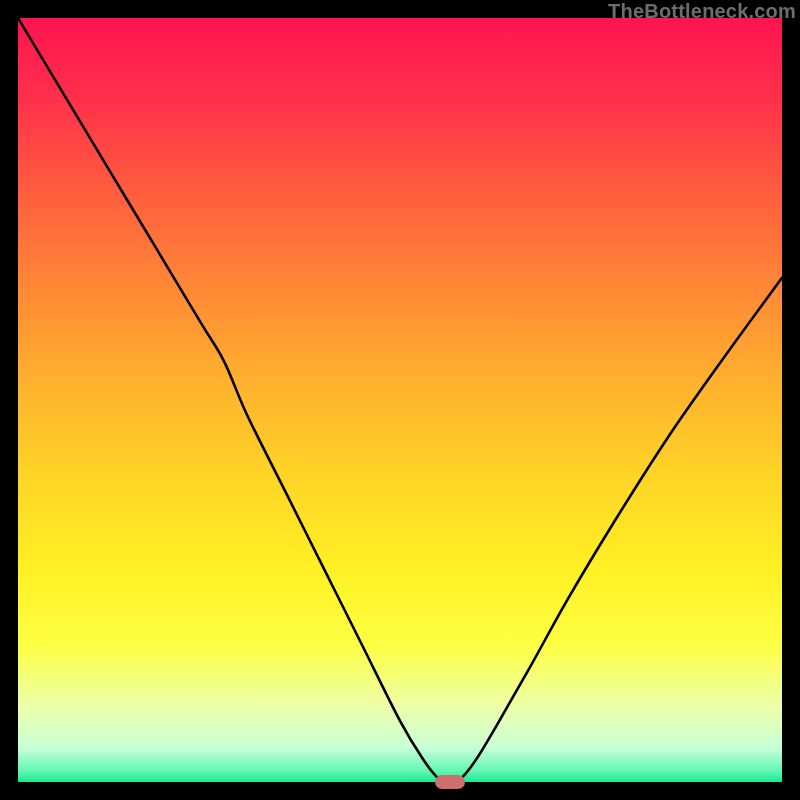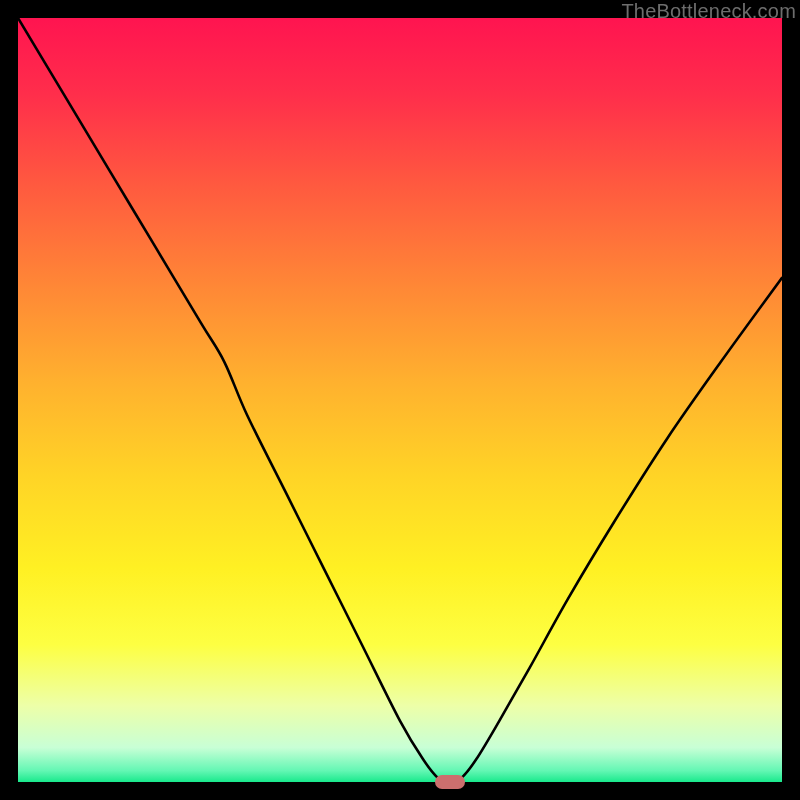--- a/index.html
+++ b/index.html
@@ -25,21 +25,21 @@
     position: absolute;
     left: 0; top: 0; right: 0; bottom: 0;
   }
   .attribution {
     position: absolute;
     top: 0;
     right: 4px;
     font-family: Arial, Helvetica, sans-serif;
     font-size: 20px;
     color: #6d6d6d;
-    font-weight: 400;
+    font-weight: 700;
     letter-spacing: 0.2px;
   }
   .marker {
     position: absolute;
     background: #cc6f6e;
     border-radius: 7px;
   }
 </style>
 </head>
 <body>

